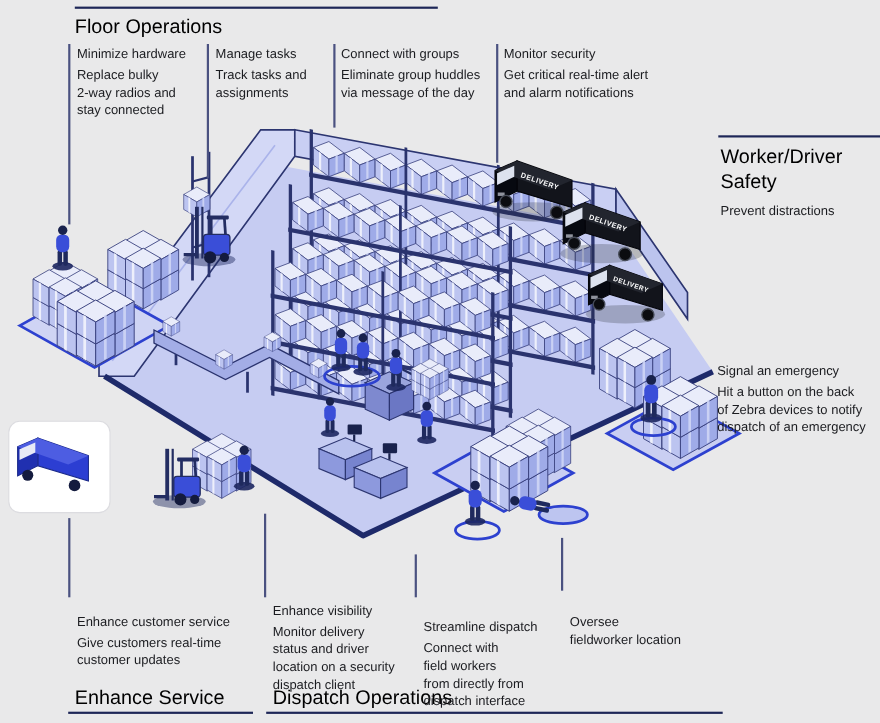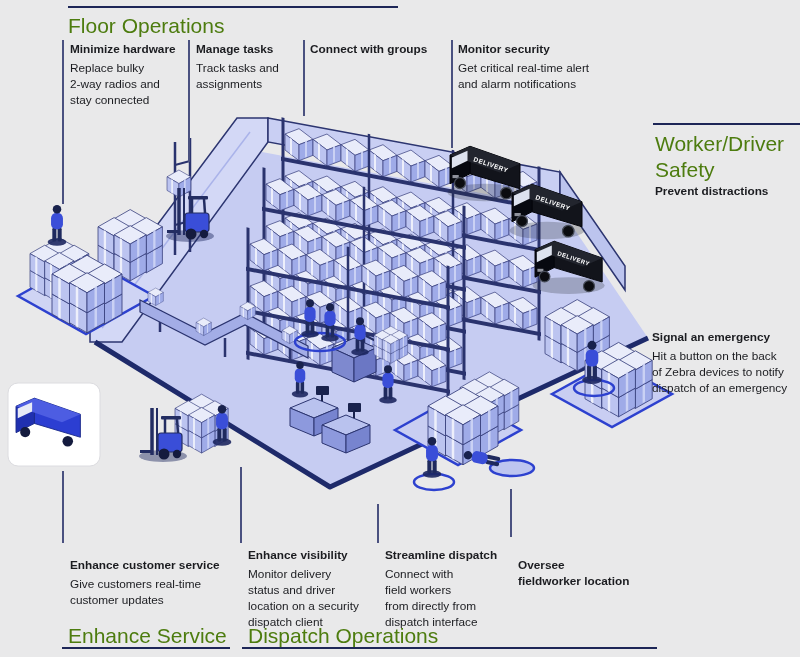--- a/index.html
+++ b/index.html
@@ -3,23 +3,23 @@
 <meta charset="utf-8">
 <style>
   html,body{margin:0;padding:0}
   body{
     width:800px;height:657px;position:relative;overflow:hidden;
     background:#e9e9ea;color:#1b1c20;
     font-family:"Liberation Sans","DejaVu Sans",sans-serif;
   }
   #scene{position:absolute;left:0;top:0}
   .callout{position:absolute;font-size:11.8px;line-height:1.36}
-  .callout .t{font-weight:700;margin-bottom:3px;white-space:pre-line}
+  .callout .t{font-weight:400;margin-bottom:3px;white-space:pre-line}
   .callout .b{white-space:pre-line}
-  .sec-title{position:absolute;color:#4d7c0f;font-size:21px;line-height:1.25;white-space:pre-line}
+  .sec-title{position:absolute;color:#000000;font-size:18px;line-height:1.25;white-space:pre-line}
   .rule{position:absolute;height:2px;background:#1d2657}
   .vline{position:absolute;width:1.5px;background:#4a5180}
 </style>
 </head>
 <body>
 
 <svg id="scene" width="800" height="657" viewBox="0 0 800 657">
   <defs>
     <g id="cube">
       <polygon points="0,8 14,0 28,8 14,16" fill="#e9ecfa" stroke="#39417e" stroke-width="0.7"></polygon>
@@ -256,20 +256,22 @@
 2-way radios and
 stay connected</div>
 </div>
 <div class="callout" style="left:196px;top:41px;width:110px">
   <div class="t">Manage tasks</div>
   <div class="b">Track tasks and
 assignments</div>
 </div>
 <div class="callout" style="left:310px;top:41px;width:150px">
   <div class="t">Connect with groups</div>
+  <div class="b">Eliminate group huddles
+via message of the day</div>
 </div>
 <div class="callout" style="left:458px;top:41px;width:162px">
   <div class="t">Monitor security</div>
   <div class="b">Get critical real-time alert
 and alarm notifications</div>
 </div>
 
 <div class="callout" style="left:655px;top:183px;width:145px">
   <div class="t">Prevent distractions</div>
 </div>
@@ -285,21 +287,21 @@
   <div class="b">Give customers real-time
 customer updates</div>
 </div>
 <div class="callout" style="left:248px;top:547px;width:130px">
   <div class="t">Enhance visibility</div>
   <div class="b">Monitor delivery
 status and driver
 location on a security
 dispatch client</div>
 </div>
-<div class="callout" style="left:385px;top:547px;width:120px">
+<div class="callout" style="left:385px;top:562px;width:120px">
   <div class="t">Streamline dispatch</div>
   <div class="b">Connect with
 field workers
 from directly from
 dispatch interface</div>
 </div>
 <div class="callout" style="left:518px;top:557px;width:140px">
   <div class="t">Oversee
 fieldworker location</div>
 </div>

